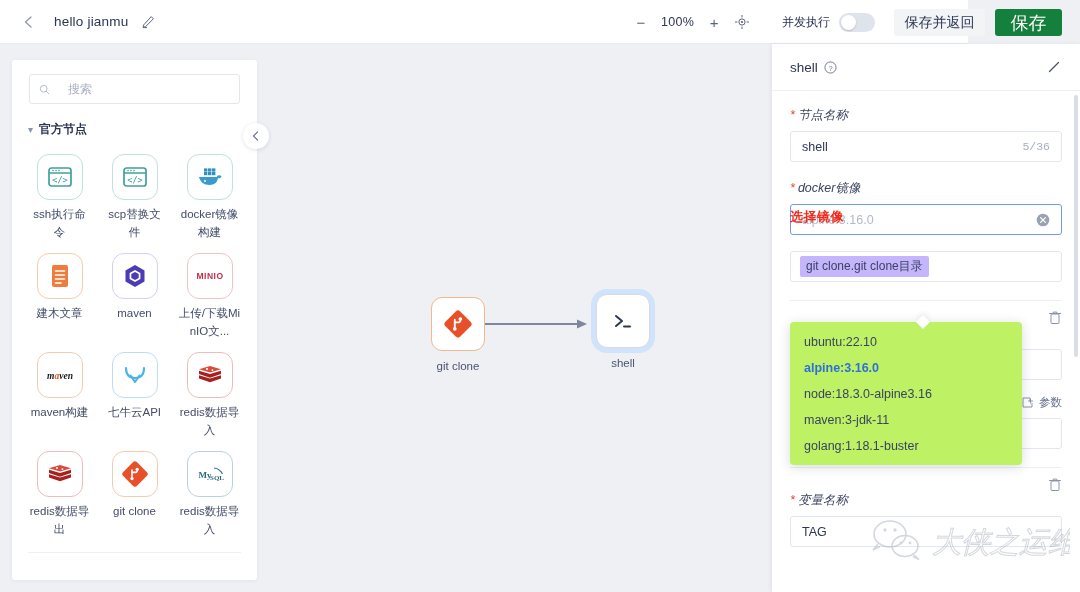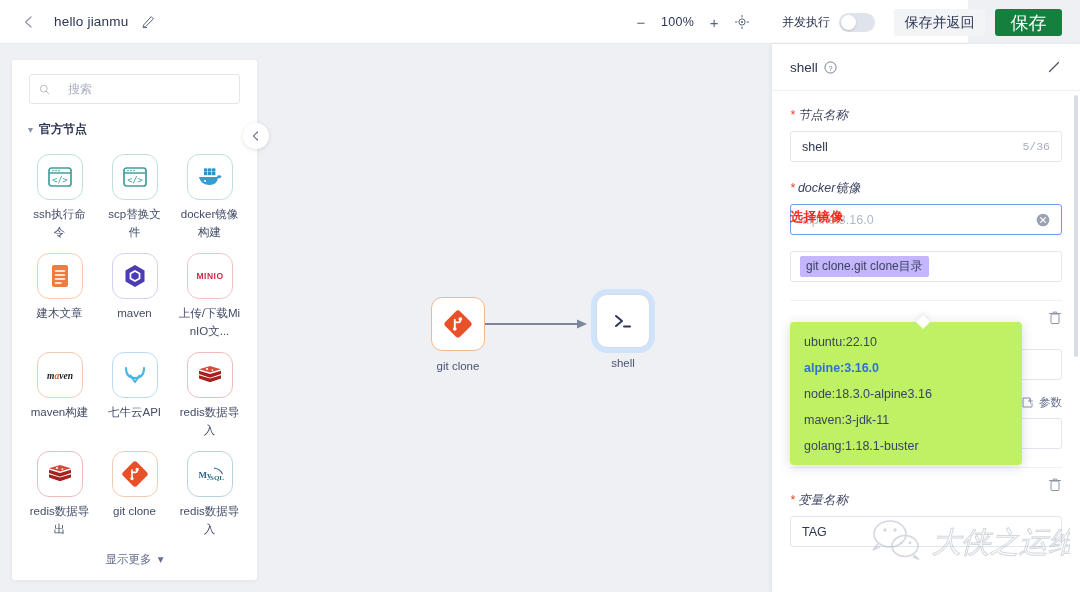--- a/index.html
+++ b/index.html
@@ -430,24 +430,20 @@
             <text x="15" y="14" font-size="9" font-weight="bold" fill="#2a6a80" text-anchor="middle" font-family="Liberation Serif, serif">My</text>
             <text x="27" y="16" font-size="7" font-weight="bold" fill="#2a6a80" text-anchor="middle" font-family="Liberation Serif, serif">SQL</text>
             <path d="M24 4c4 .5 7 3 8.5 6" fill="none" stroke="#2a6a80" stroke-width="1.1"></path>
           </svg>
         </div>
         <div class="node-label">redis数据导入</div>
       </div>
 
     </div>
 
-    <div class="show-more">
-      <span>显示更多</span>
-      <span>&nbsp;▾</span>
-    </div>
     <div class="palette-sep"></div>
   </div>
 
   <div class="collapse-handle">
     <svg width="12" height="12" viewBox="0 0 12 12">
       <polyline points="7.5,2 3.5,6 7.5,10" fill="none" stroke="#6b7490" stroke-width="1.2" stroke-linecap="round" stroke-linejoin="round"></polyline>
     </svg>
   </div>
 
   <div class="canvas">

